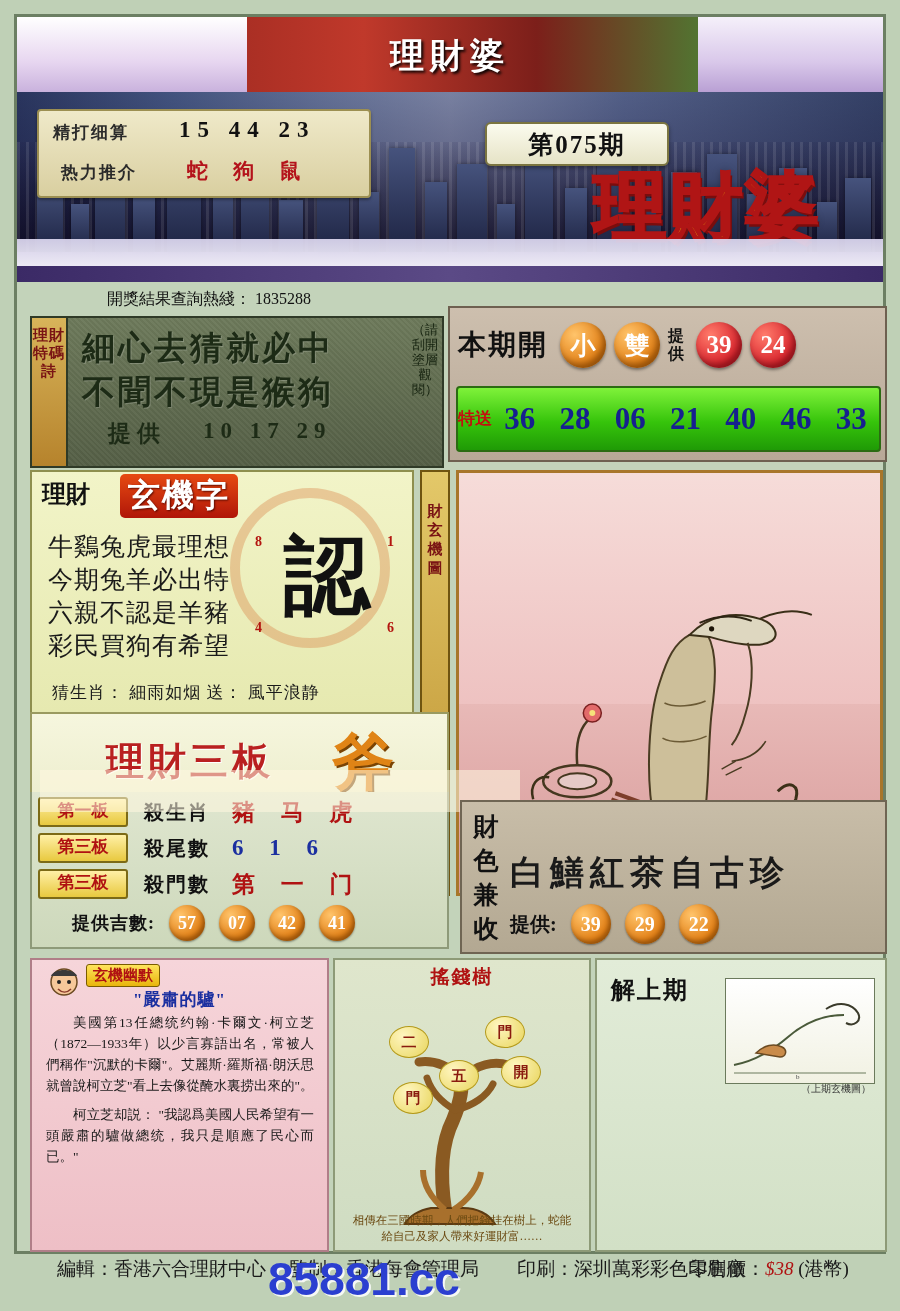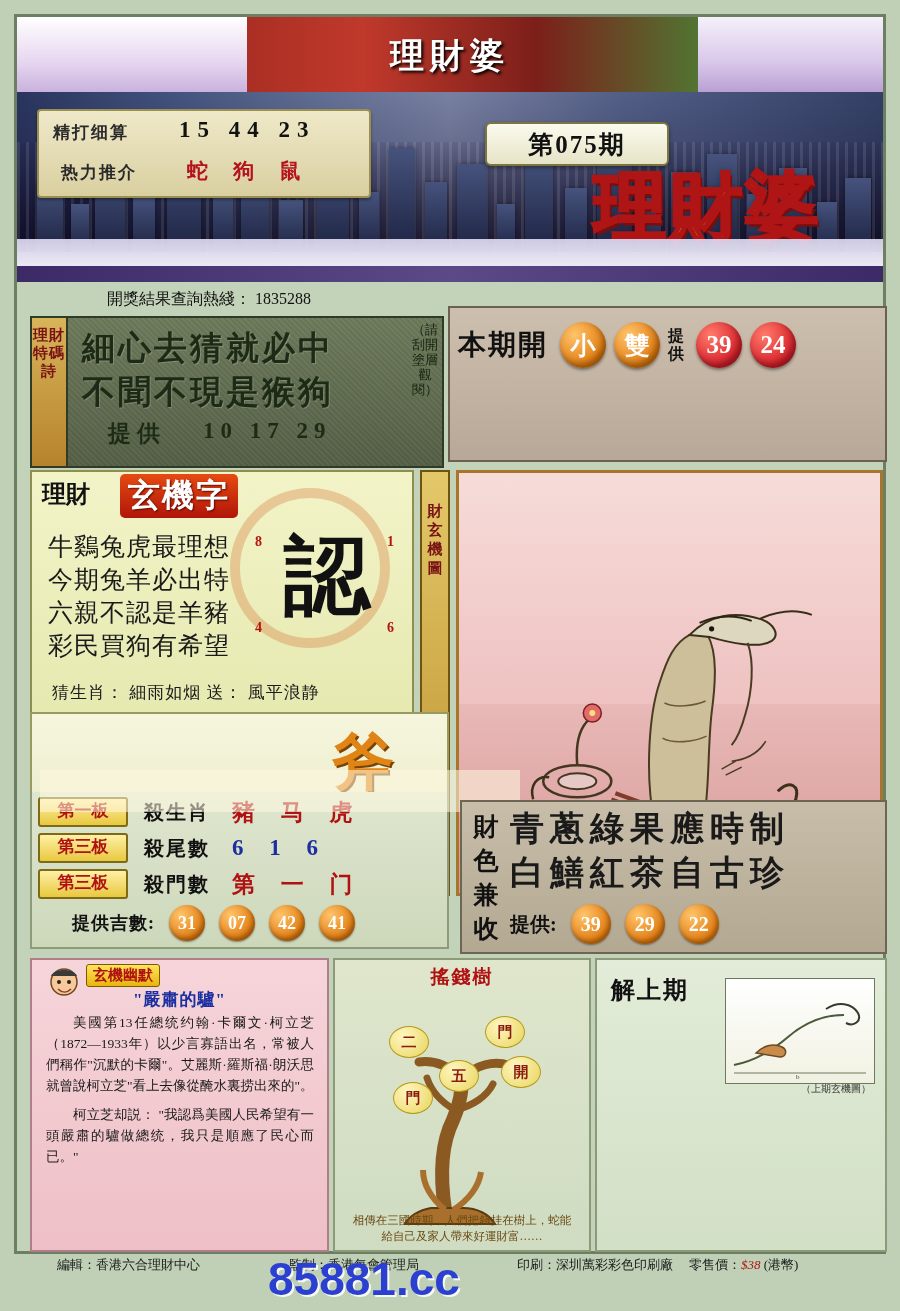--- a/index.html
+++ b/index.html
@@ -338,21 +338,21 @@
     background:linear-gradient(180deg,#ffffff,#f1f1e2);
     border:1px solid #6b7a5c;
   }
   .li-cap{
     position:absolute;right:14px;top:122px;font-size:10px;color:#333;
   }
 
   
   .footer{
     position:absolute;left:17px;top:1256px;width:866px;height:24px;
-    font-size:13px;color:#1a1a1a;
+    font-size:19px;color:#1a1a1a;
   }
   .f1{position:absolute;left:40px;}
   .f2{position:absolute;left:272px;}
   .f3{position:absolute;left:500px;}
   .f4{position:absolute;left:672px;}
   .f4 i{color:#b01212;font-style:italic;}
 
   .watermark{
     position:absolute;left:10px;top:1253px;width:880px;height:52px;
     font-size:44px;font-weight:bold;letter-spacing:2px;
@@ -436,20 +436,32 @@
 
   <div class="res-panel">
     <div class="res-top">
       <span class="res-label">本期開</span>
       <span class="ball orange" style="margin-left:12px;">小</span>
       <span class="ball orange">雙</span>
       <span class="res-provide">提供</span>
       <span class="ball red">39</span>
       <span class="ball red">24</span>
     </div>
+    <div class="res-bottom">
+      <div class="ts-label">特送</div>
+      <div class="ts-nums">
+        <span>36</span>
+        <span>28</span>
+        <span>06</span>
+        <span>21</span>
+        <span>40</span>
+        <span>46</span>
+        <span>33</span>
+      </div>
+    </div>
   </div>
 
   <div class="xuan">
     <div class="xuan-circle"></div>
     <div class="xuan-hdr">理財</div>
     <div class="xuan-hdr2">玄機字</div>
     <div class="xuan-lines">
       <div>牛鷄兔虎最理想</div>
       <div>今期兔羊必出特</div>
       <div>六親不認是羊豬</div>
@@ -486,52 +498,52 @@
         <path d="M150 282 L206 302 M152 276 L208 296 M156 270 L212 290" stroke="#7d3d2a" stroke-width="4"></path>
         <path d="M148 288 L214 284" stroke="#7d3d2a" stroke-width="3"></path>
         <path d="M318 268 C330 256 340 262 336 276 C332 288 318 286 316 294" stroke="#3c3018" stroke-width="3" fill="none"></path>
         <path d="M272 238 C290 236 300 228 306 218" stroke="#4a3c22" stroke-width="1.6" fill="none"></path>
         <path d="M262 246 L276 238 M266 252 L282 244" stroke="#4a3c22" stroke-width="1.4"></path>
       </svg>
     </div>
   </div>
 
   <div class="axe">
+    <div class="axe-title">理財三板</div>
     <div class="axe-big">斧</div>
   </div>
   <div class="axe-body">
     <div class="axe-row" style="top:4px;">
       <div class="axe-tag">第一板</div>
       <div class="axe-key">殺生肖</div>
       <div class="axe-val">豬 马 虎</div>
     </div>
     <div class="axe-row" style="top:40px;">
       <div class="axe-tag">第三板</div>
       <div class="axe-key">殺尾數</div>
       <div class="axe-val blue">6 1 6</div>
     </div>
     <div class="axe-row" style="top:76px;">
       <div class="axe-tag">第三板</div>
       <div class="axe-key">殺門數</div>
       <div class="axe-val">第 一 门</div>
     </div>
     <div class="axe-foot">
       <span class="axe-foot-label">提供吉數:</span>
-      <span class="mini-ball">31</span>
+      <span class="mini-ball">57</span>
       <span class="mini-ball">07</span>
       <span class="mini-ball">42</span>
       <span class="mini-ball">41</span>
     </div>
   </div>
   <div class="wm-overlay"></div>
 
   <div class="couplet">
     <div class="cp-side">財色兼收</div>
     <div class="cp-main">
-      <div class="cp-line" style="top:4px;">青蔥綠果應時制</div>
       <div class="cp-line" style="top:48px;">白鱔紅茶自古珍</div>
       <div class="cp-foot">
         <span class="cp-foot-label">提供:</span>
         <span class="mini-ball" style="width:40px;height:40px;font-size:20px;">39</span>
         <span class="mini-ball" style="width:40px;height:40px;font-size:20px;">29</span>
         <span class="mini-ball" style="width:40px;height:40px;font-size:20px;">22</span>
       </div>
     </div>
   </div>
 

